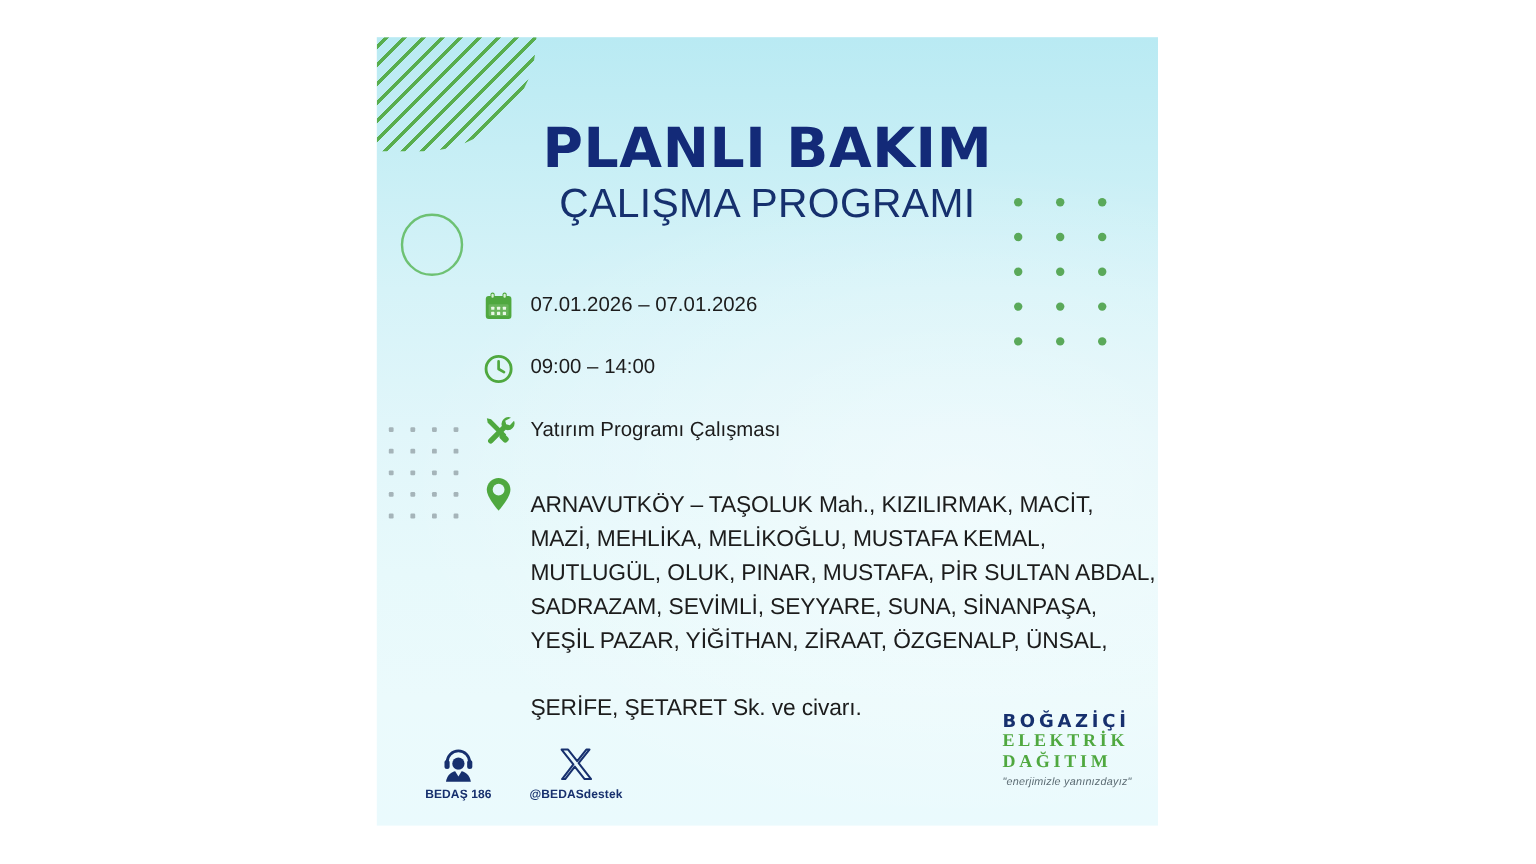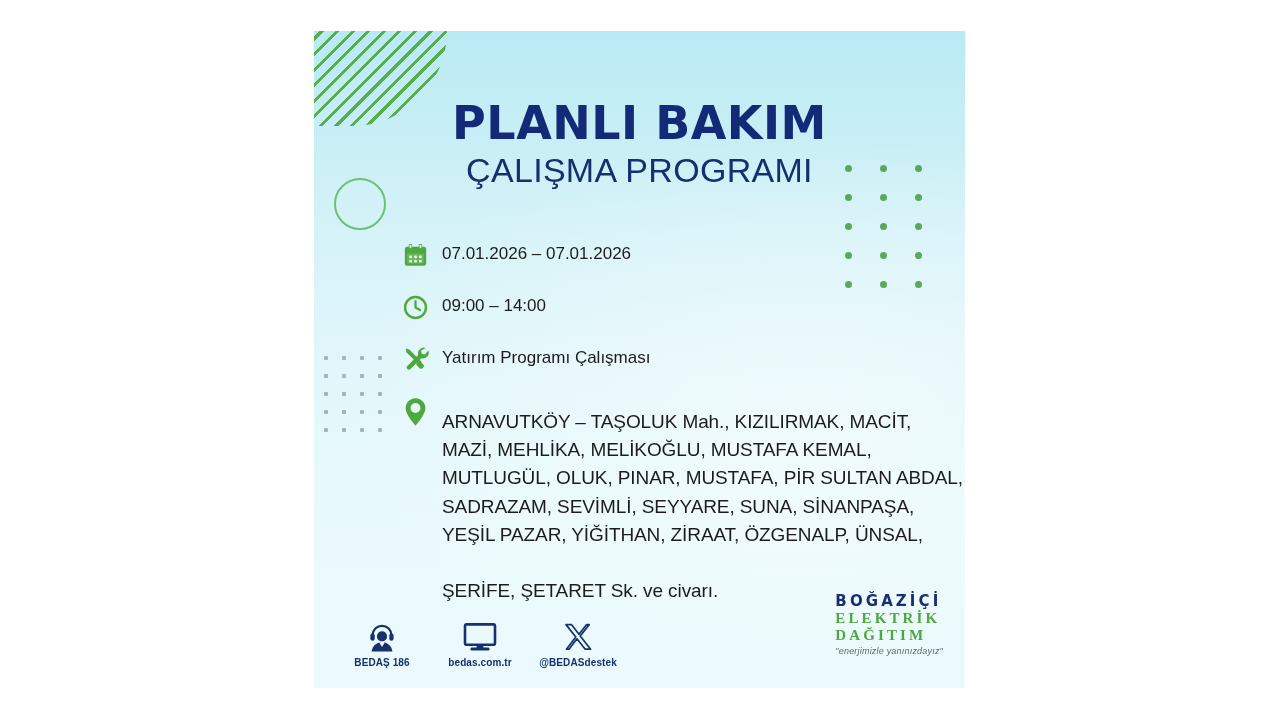--- a/index.html
+++ b/index.html
@@ -340,30 +340,20 @@
               <rect x="3.4" y="12.4" width="4.3" height="7.4" rx="2.1" fill="#17306e"></rect>
               <rect x="22.3" y="12.4" width="4.3" height="7.4" rx="2.1" fill="#17306e"></rect>
               <circle cx="15" cy="15.4" r="5.1" fill="#17306e"></circle>
               <path d="M4.6 30.5 C5.4 24.6 9.6 21.2 15 21.2 C20.4 21.2 24.6 24.6 25.4 30.5 Z" fill="#17306e"></path>
               <path d="M12.2 21.6 L15 26.1 L17.8 21.6 L15 20.4 Z" fill="#e9f7fa"></path>
             </svg>
           </div>
           <div class="clabel">BEDAŞ 186</div>
         </div>
 
-        <div class="contact">
-          <div class="cicon">
-            <svg width="34" height="30" viewBox="0 0 34 30">
-              <rect x="2" y="2.4" width="30" height="20.4" rx="1.8" fill="none" stroke="#17306e" stroke-width="2.6"></rect>
-              <rect x="13.6" y="22.6" width="6.8" height="3.6" fill="#17306e"></rect>
-              <rect x="7.4" y="25.4" width="19.2" height="3.0" rx="1.5" fill="#17306e"></rect>
-            </svg>
-          </div>
-          <div class="clabel">bedas.com.tr</div>
-        </div>
 
         <div class="contact">
           <div class="cicon">
             <svg width="30" height="30" viewBox="0 0 30 30">
               <path d="M3.0 2.6 L12.8 15.0 L3.4 27.2 L6.0 27.2 L14.0 16.8 L22.2 27.2 L27.6 27.2 L17.2 14.0 L26.2 2.6 L23.6 2.6 L16.0 12.3 L8.4 2.6 Z" fill="none" stroke="#17306e" stroke-width="1.7" stroke-linejoin="round"></path>
             </svg>
           </div>
           <div class="clabel">@BEDASdestek</div>
         </div>
 

